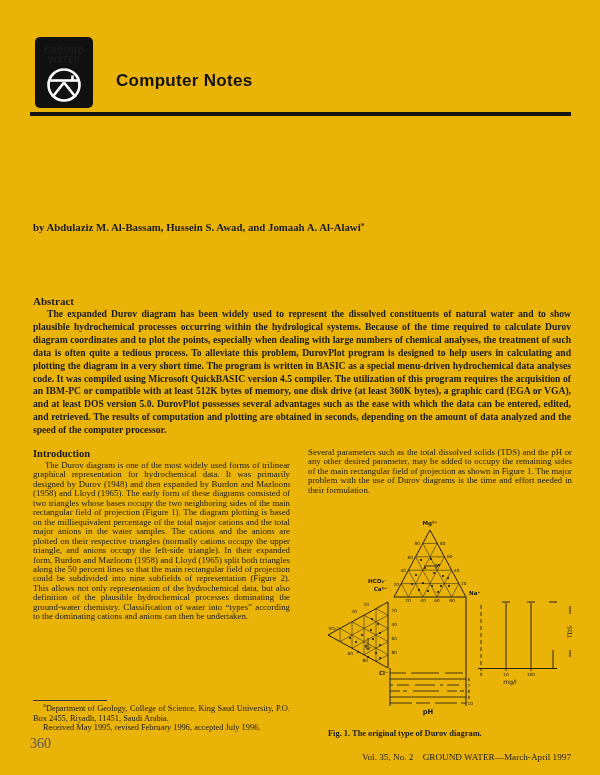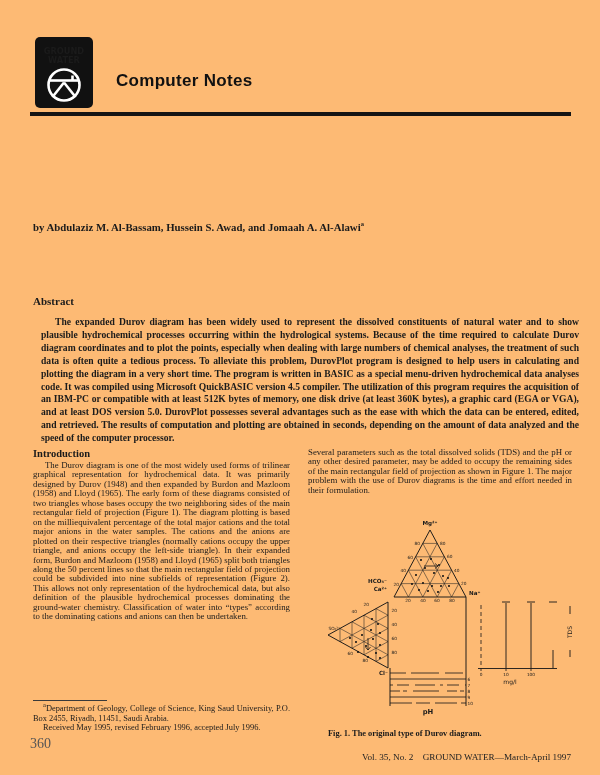--- a/index.html
+++ b/index.html
@@ -1,27 +1,27 @@
 <!DOCTYPE html>
 <html><head>
 <meta charset="utf-8">
 <style>
   html,body{margin:0;padding:0;background:#e9e7e2;}
-  .page{position:relative;width:600px;height:775px;background:#fdba74;
+  .page{position:relative;width:600px;height:775px;background:#eab308;
         font-family:"Liberation Serif",serif;color:#1b1b1b;overflow:hidden;}
   .logo{position:absolute;left:35px;top:37px;width:58px;height:71px;}
   .section-title{position:absolute;left:116px;top:71px;font-family:"Liberation Sans",sans-serif;
         font-weight:bold;font-size:17px;letter-spacing:.3px;color:#111;}
   .rule{position:absolute;left:30px;top:112px;width:541px;height:4px;background:#151515;}
   .article-title{position:absolute;left:33px;top:187px;width:540px;font-weight:bold;font-size:13.2px;}
   .byline{position:absolute;left:33px;top:221px;font-weight:bold;font-size:10.8px;}
   .byline sup,.fn sup{font-size:6.5px;vertical-align:super;line-height:0;}
   .abstract-head{position:absolute;left:33px;top:295px;font-weight:bold;font-size:11px;}
   .abstract{position:absolute;left:33px;top:308px;width:538px;font-weight:bold;font-size:9.6px;
-        line-height:12.9px;text-align:justify;text-indent:14px;margin:8px;}
+        line-height:12.9px;text-align:justify;text-indent:14px;margin:0;}
   .col-left{position:absolute;left:33px;top:448px;width:257px;}
   .col-right{position:absolute;left:308px;top:448px;width:264px;}
   .intro-head{font-weight:bold;font-size:10.5px;margin:0 0 2px 0;}
   .body-text{font-size:8.8px;line-height:9.45px;text-align:justify;margin:0;}
   .indent{text-indent:12px;}
   .footnote{position:absolute;left:33px;top:700px;width:257px;}
   .fn-rule{width:74px;height:1px;background:#3a3a3a;margin:0 0 3px 0;}
   .fn{font-size:8.4px;line-height:9.6px;margin:0;text-align:justify;text-indent:10px;}
   .figure-wrap{margin:23px 0 0 20px;}
   .fig-caption{font-weight:bold;font-size:8.4px;margin:7px 0 0 0;}

